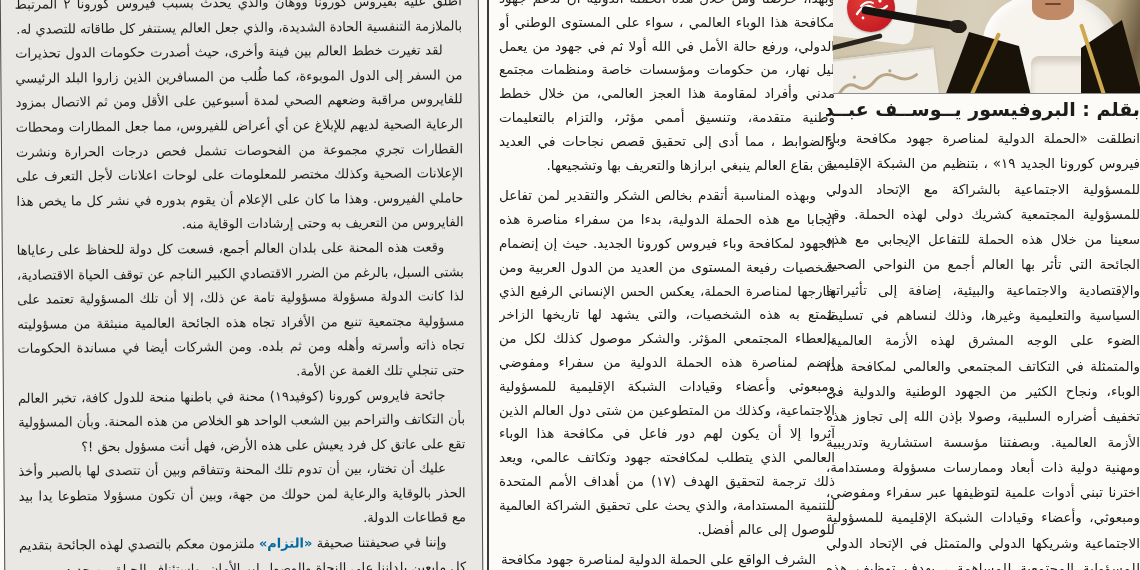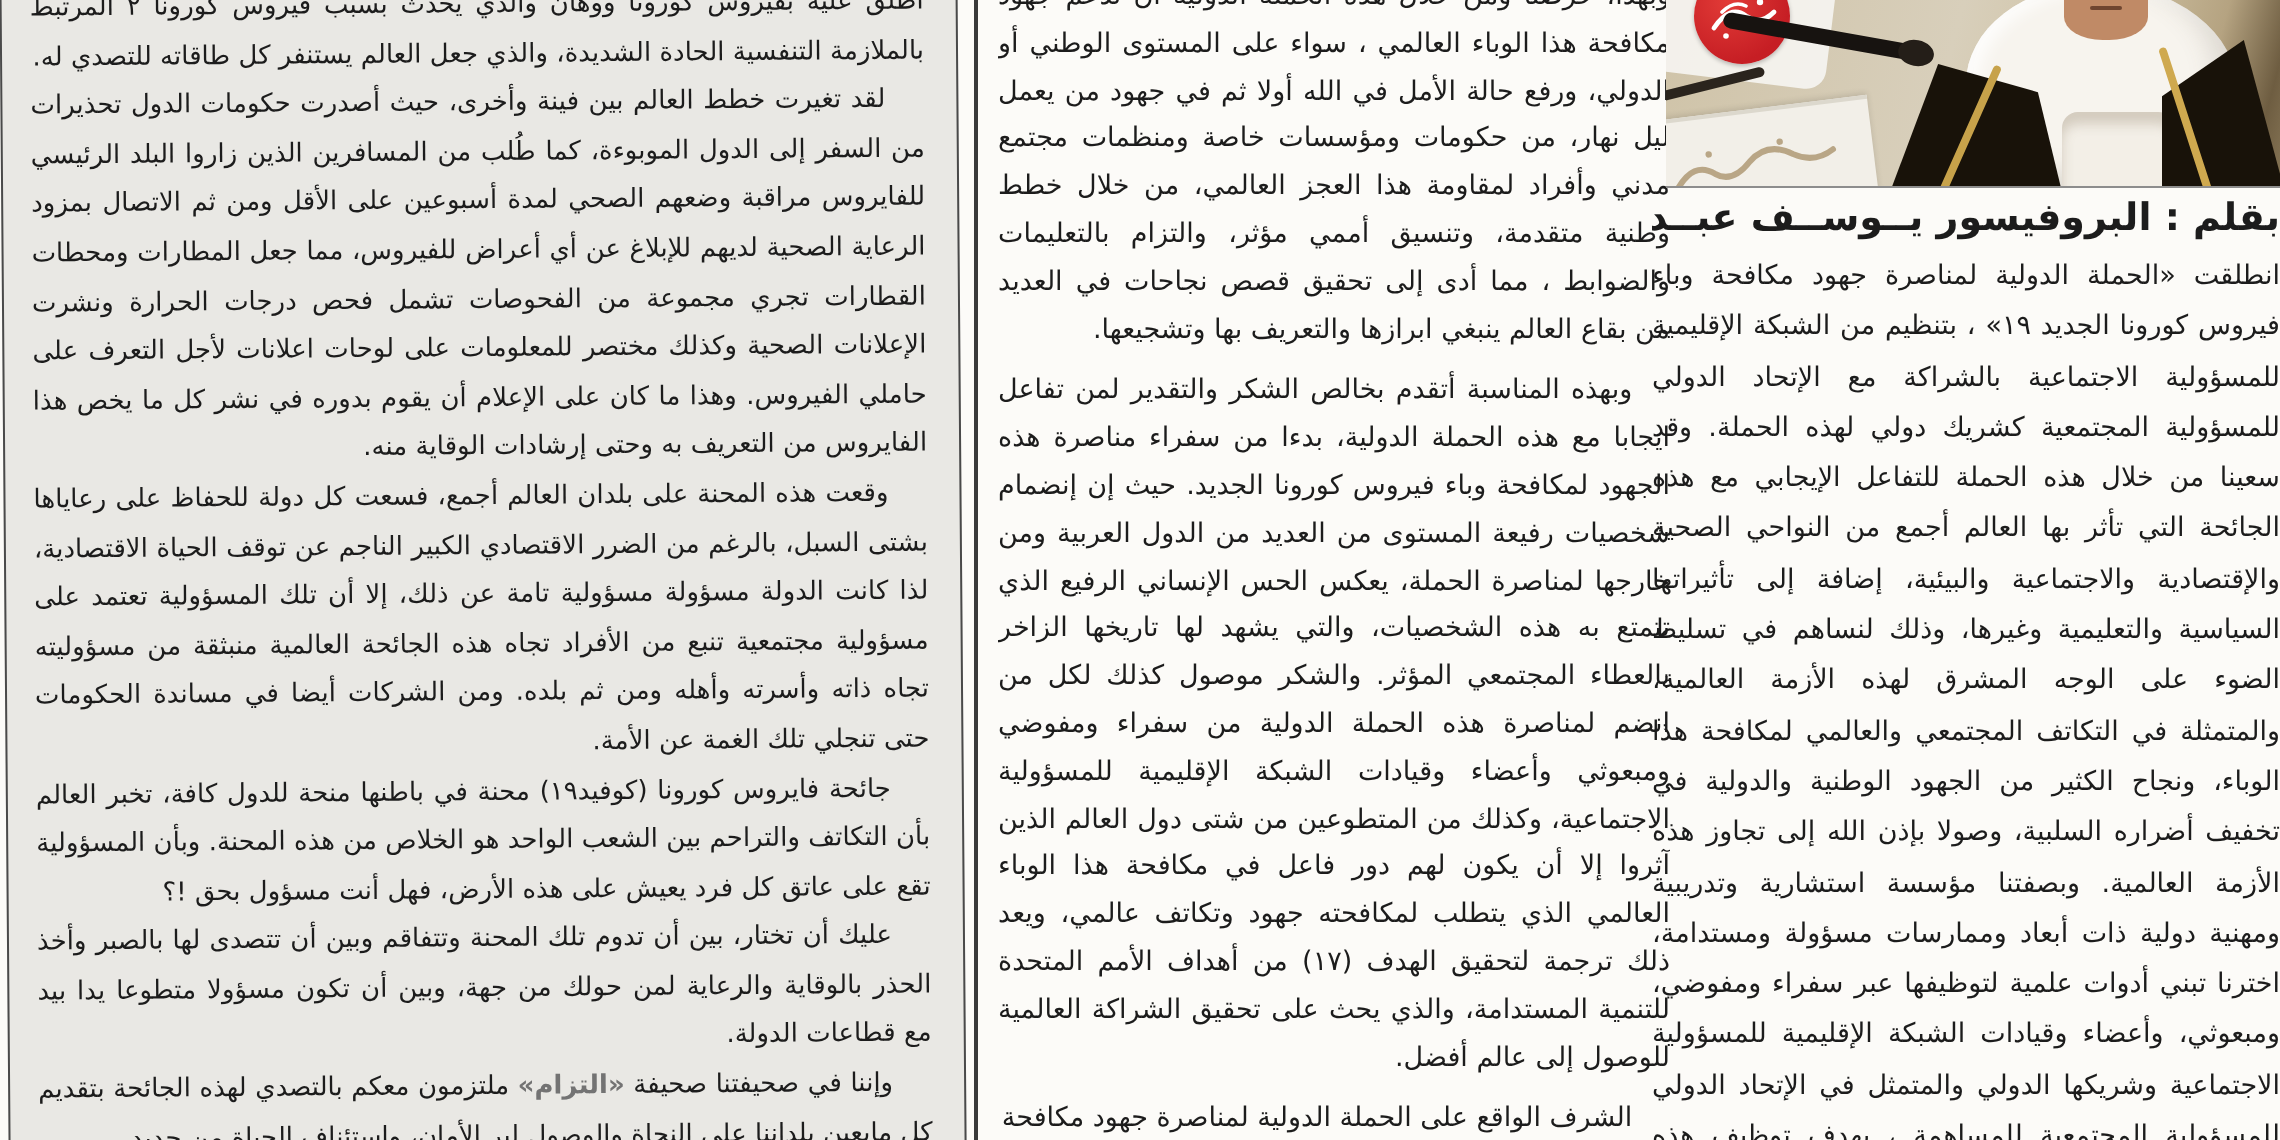--- a/index.html
+++ b/index.html
@@ -18,21 +18,21 @@
     transform:rotate(-0.45deg);
     padding:12px 16px 0 14px;box-sizing:border-box;
     overflow:hidden;
   }
   .left-box p{
     margin:0;font-size:13px;line-height:24.6px;
     text-align:justify;text-justify:inter-word;
     text-indent:1.5em;
   }
   .left-box p.no-indent{text-indent:0;}
-  .hl-blue{color:#737373;font-weight:bold;margin-top:41px;}
+  .hl-blue{color:#0369a1;font-weight:bold;margin-top:41px;}
 
   
   .rule-v{left:487px;top:0;width:2px;height:570px;background:#3a3a3a;}
 
   
   .col-mid{left:499px;top:0;width:336px;height:570px;overflow:hidden;}
   .col-mid .flow{margin-top:-13px;}
   .col-mid p{
     margin:0 0 7px 0;font-size:13.5px;line-height:23.8px;
     text-align:justify;text-justify:inter-word;text-indent:1.4em;

